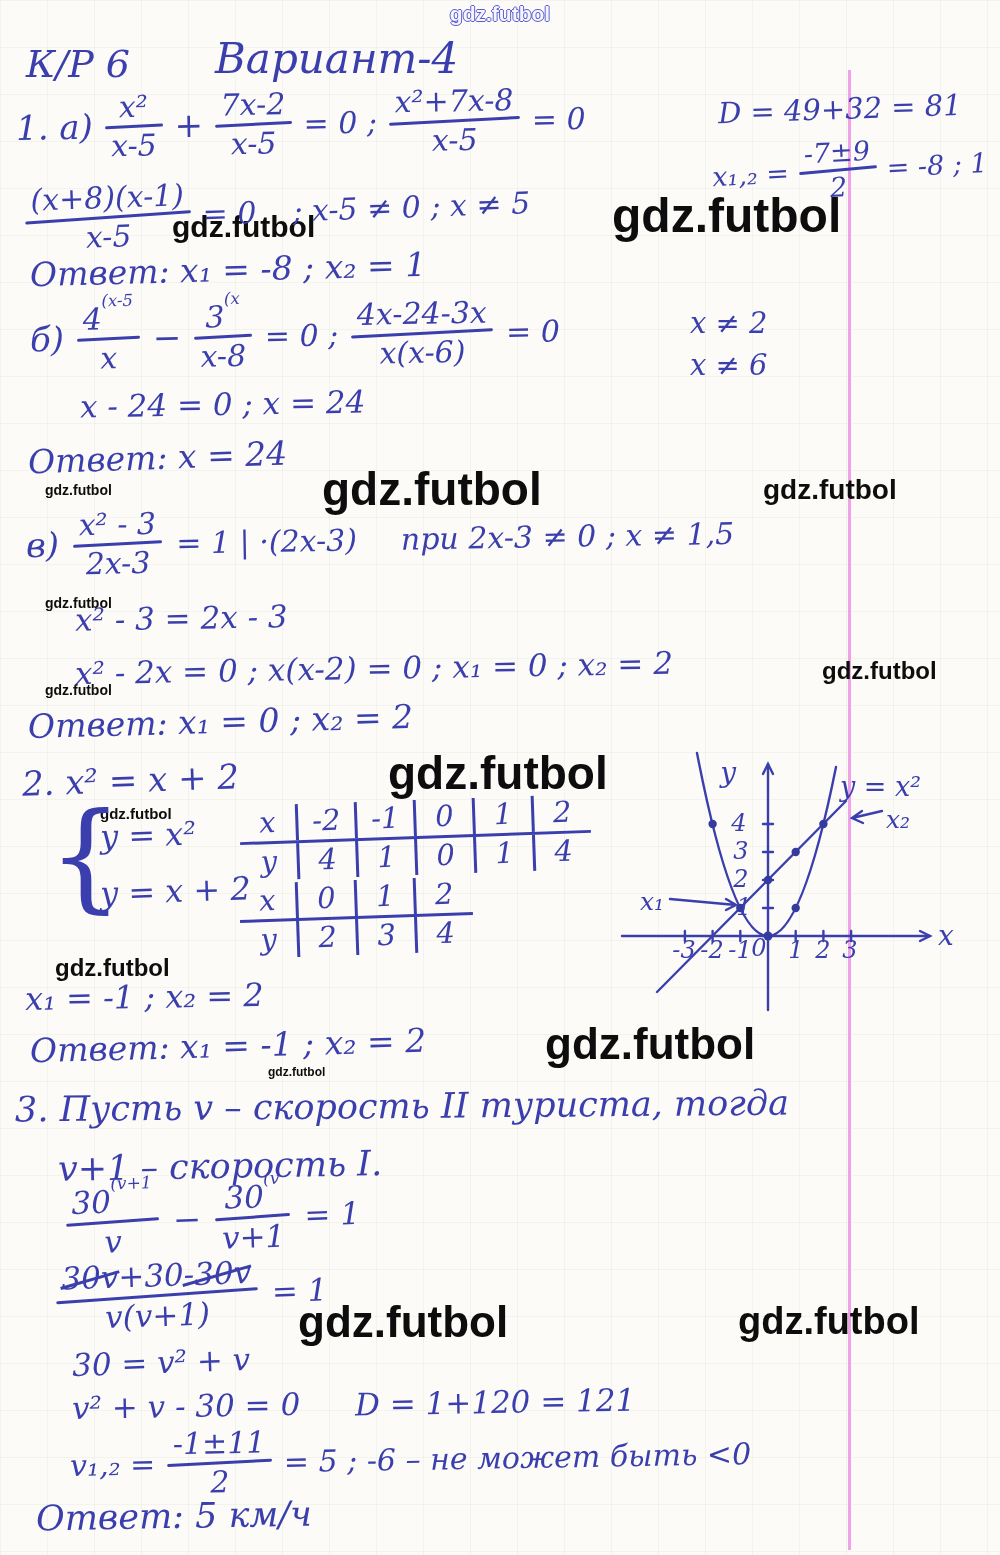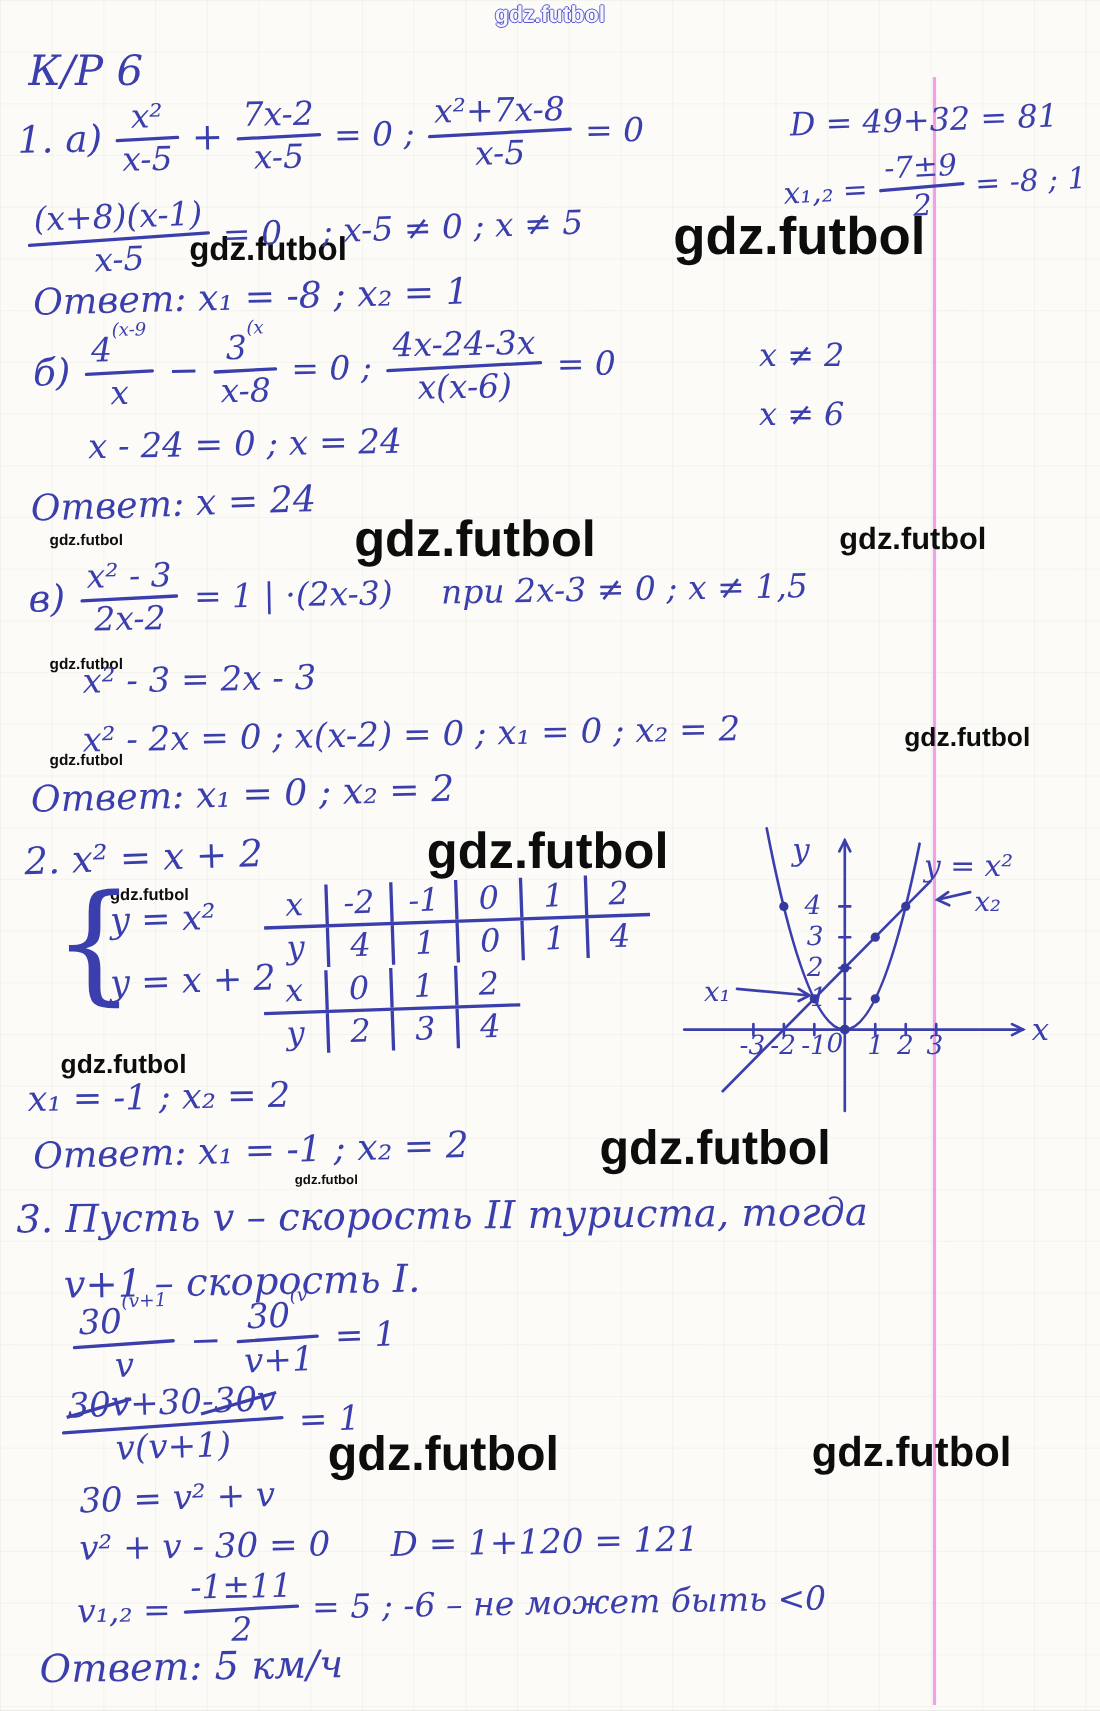--- a/index.html
+++ b/index.html
@@ -48,20 +48,21 @@
   <div class="wm abs" style="left:45px;top:683px;font-size:14px;">gdz.futbol</div>
   <div class="wm abs" style="left:388px;top:750px;font-size:46px;">gdz.futbol</div>
   <div class="wm abs" style="left:100px;top:806px;font-size:15px;">gdz.futbol</div>
   <div class="wm abs" style="left:55px;top:956px;font-size:24px;">gdz.futbol</div>
   <div class="wm abs" style="left:545px;top:1022px;font-size:44px;">gdz.futbol</div>
   <div class="wm abs" style="left:268px;top:1066px;font-size:12px;">gdz.futbol</div>
   <div class="wm abs" style="left:298px;top:1300px;font-size:44px;">gdz.futbol</div>
   <div class="wm abs" style="left:738px;top:1302px;font-size:38px;">gdz.futbol</div>
 
   <div class="ink abs" style="left:26px;top:42px;font-size:38px;">К/Р 6</div>
+  <div class="ink abs" style="left:215px;top:34px;font-size:42px;">Вариант-4</div>
 
   <div class="row ink" style="left:16px;top:88px;gap:12px;font-size:30px;transform:rotate(-1deg);">
     <span style="font-size:34px;">1. а)</span>
     <span class="frac">
       <span class="num">x²</span>
       <span class="bar"></span>
       <span class="den">x-5</span>
     </span>
     <span style="font-size:34px;">+</span>
     <span class="frac">
@@ -97,50 +98,50 @@
     </span>
     <span>= 0</span>
     <span class="nowrap" style="margin-left:24px;">;  x-5 ≠ 0 ;  x ≠ 5</span>
   </div>
 
   <div class="ink abs nowrap" style="left:30px;top:250px;font-size:33px;transform:rotate(-1.5deg);">Ответ:   x₁ = -8 ;   x₂ = 1</div>
 
   <div class="row ink" style="left:30px;top:300px;gap:13px;font-size:30px;transform:rotate(-1deg);">
     <span style="font-size:34px;">б)</span>
     <span class="frac">
-      <span class="num"><span>4</span><sup class="pref">(x-9</sup></span>
+      <span class="num"><span>4</span><sup class="pref">(x-5</sup></span>
       <span class="bar"></span>
       <span class="den">x</span>
     </span>
     <span style="font-size:34px;">−</span>
     <span class="frac">
       <span class="num"><span>3</span><sup class="pref">(x</sup></span>
       <span class="bar"></span>
       <span class="den">x-8</span>
     </span>
     <span>= 0 ;</span>
     <span class="frac">
       <span class="num">4x-24-3x</span>
       <span class="bar"></span>
       <span class="den">x(x-6)</span>
     </span>
     <span>= 0</span>
   </div>
   <div class="ink abs" style="left:690px;top:306px;font-size:29px;">x ≠ 2</div>
-  <div class="ink abs" style="left:690px;top:359px;font-size:29px;text-align:center;">x ≠ 6</div>
+  <div class="ink abs" style="left:690px;top:348px;font-size:29px;text-align:center;">x ≠ 6</div>
 
   <div class="ink abs nowrap" style="left:80px;top:386px;font-size:31px;transform:rotate(-1deg);">x - 24 = 0 ;   x = 24</div>
   <div class="ink abs nowrap" style="left:28px;top:438px;font-size:33px;transform:rotate(-2deg);">Ответ:   x = 24</div>
 
   <div class="row ink" style="left:26px;top:504px;gap:14px;font-size:30px;transform:rotate(-1deg);">
     <span style="font-size:34px;">в)</span>
     <span class="frac">
       <span class="num">x² - 3</span>
       <span class="bar"></span>
-      <span class="den">2x-2</span>
+      <span class="den">2x-3</span>
     </span>
     <span>= 1 | ·(2x-3)</span>
     <span class="nowrap" style="margin-left:30px;">при  2x-3 ≠ 0 ;   x ≠ 1,5</span>
   </div>
   <div class="ink abs nowrap" style="left:75px;top:600px;font-size:31px;transform:rotate(-1deg);">x² - 3 = 2x - 3</div>
   <div class="ink abs nowrap" style="left:75px;top:650px;font-size:31px;transform:rotate(-1deg);">x² - 2x = 0 ;   x(x-2) = 0 ;   x₁ = 0 ;  x₂ = 2</div>
   <div class="ink abs nowrap" style="left:28px;top:702px;font-size:33px;transform:rotate(-1.5deg);">Ответ:   x₁ = 0 ;   x₂ = 2</div>
 
   <div class="ink abs nowrap" style="left:22px;top:760px;font-size:34px;transform:rotate(-2deg);">2.  x² = x + 2</div>
   <div class="ink abs brace" style="left:48px;top:800px;">{</div>

